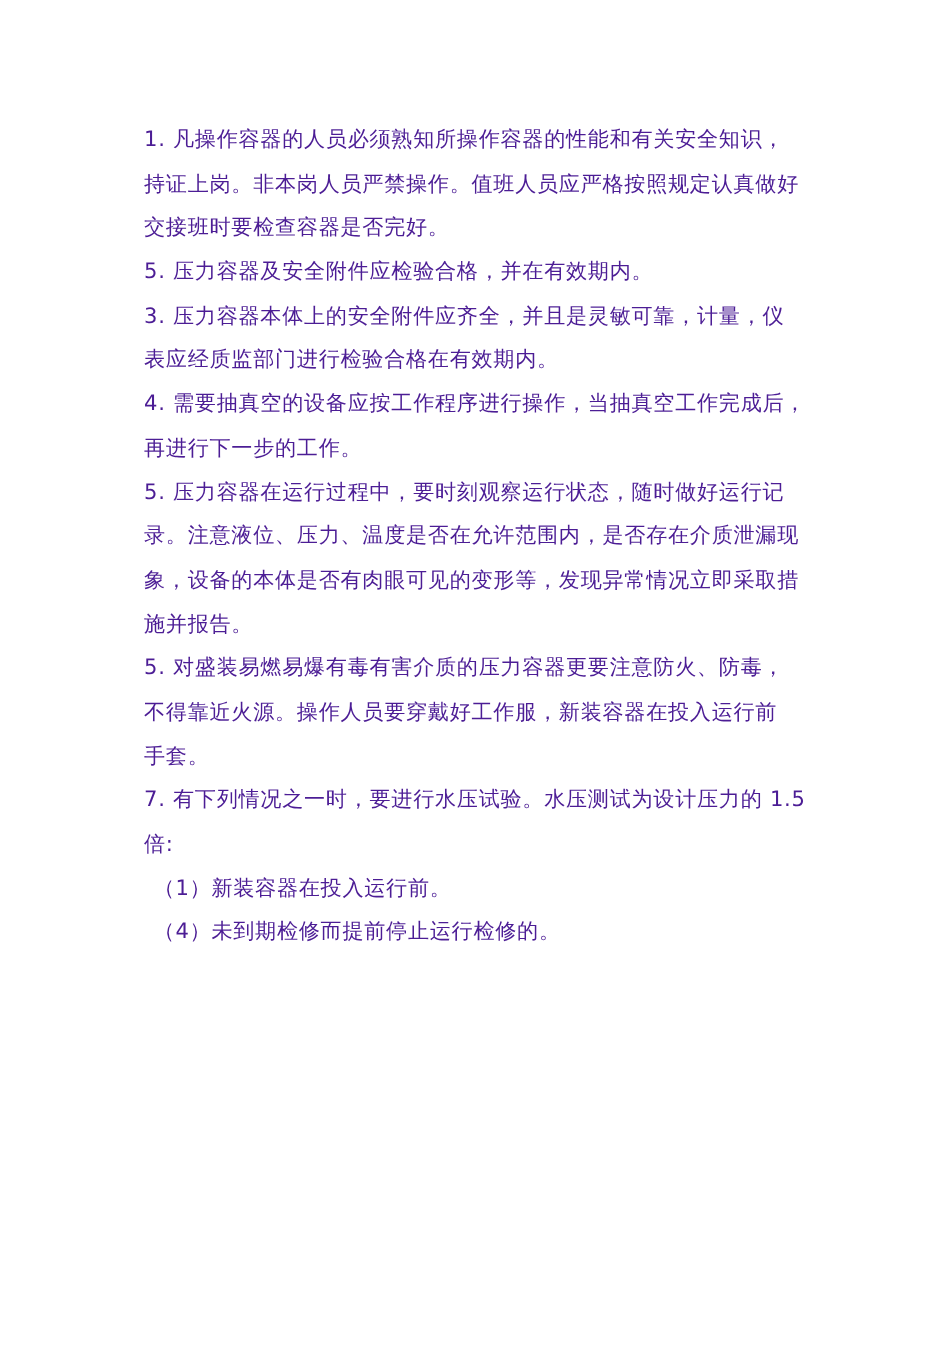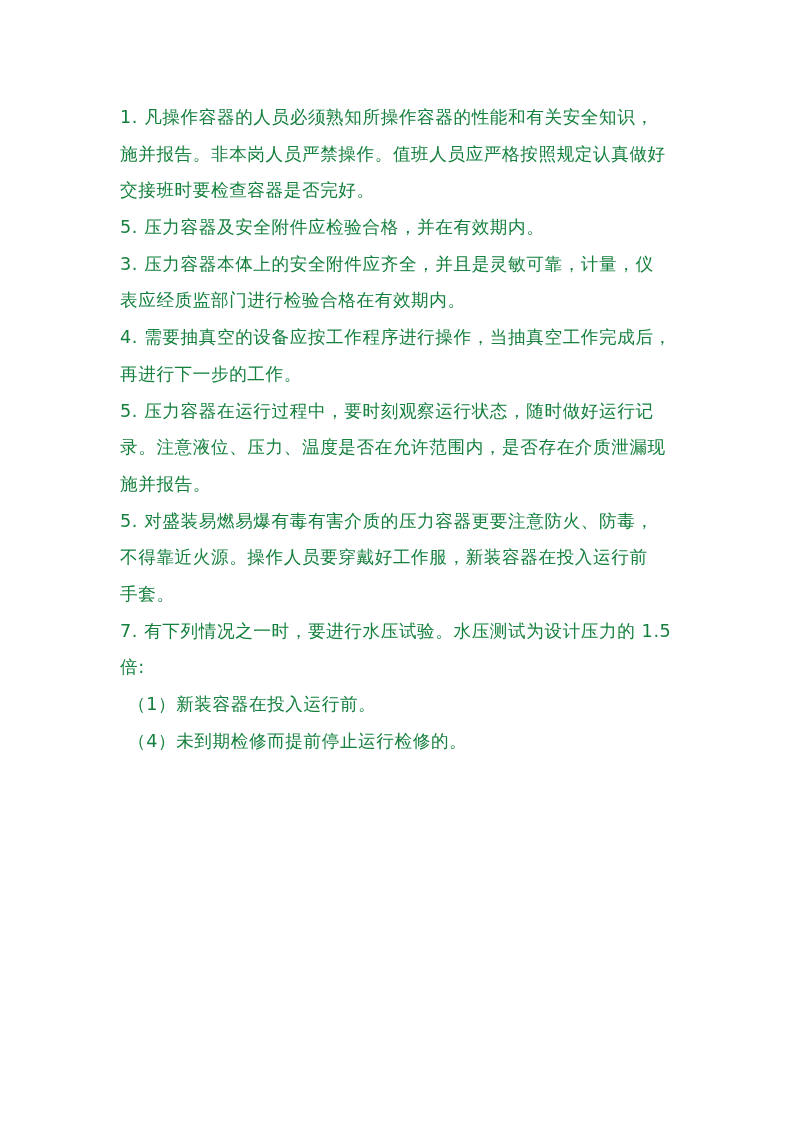--- a/index.html
+++ b/index.html
@@ -1,38 +1,39 @@
 <!DOCTYPE html>
 <html><head>
 <meta charset="utf-8">
 <style>
   html, body { margin: 0; padding: 0; background: #ffffff; }
   body { width: 793px; height: 1122px; position: relative; overflow: hidden; }
   .page {
     position: absolute; left: 120px; top: 99px; width: 570px;
     font-family: "DejaVu Sans", "Liberation Sans", sans-serif;
-    font-size: 17.6px; color: #15803d;
+    font-size: 17.6px; color: #4c1d95;
   }
   .line { height: 36.7px; line-height: 36.7px; white-space: nowrap; letter-spacing: 0.6px; }
   .sub { padding-left: 8px; }
 </style>
 </head>
 <body>
 
 <div class="page">
   <div class="line">1.  凡操作容器的人员必须熟知所操作容器的性能和有关安全知识，</div>
-  <div class="line">施并报告。非本岗人员严禁操作。值班人员应严格按照规定认真做好</div>
+  <div class="line">持证上岗。非本岗人员严禁操作。值班人员应严格按照规定认真做好</div>
   <div class="line">交接班时要检查容器是否完好。</div>
   <div class="line">5.  压力容器及安全附件应检验合格，并在有效期内。</div>
   <div class="line">3.  压力容器本体上的安全附件应齐全，并且是灵敏可靠，计量，仪</div>
   <div class="line">表应经质监部门进行检验合格在有效期内。</div>
   <div class="line">4.  需要抽真空的设备应按工作程序进行操作，当抽真空工作完成后，</div>
   <div class="line">再进行下一步的工作。</div>
   <div class="line">5.  压力容器在运行过程中，要时刻观察运行状态，随时做好运行记</div>
   <div class="line">录。注意液位、压力、温度是否在允许范围内，是否存在介质泄漏现</div>
+  <div class="line">象，设备的本体是否有肉眼可见的变形等，发现异常情况立即采取措</div>
   <div class="line">施并报告。</div>
   <div class="line">5.  对盛装易燃易爆有毒有害介质的压力容器更要注意防火、防毒，</div>
   <div class="line">不得靠近火源。操作人员要穿戴好工作服，新装容器在投入运行前</div>
   <div class="line">手套。</div>
   <div class="line">7.  有下列情况之一时，要进行水压试验。水压测试为设计压力的 1.5</div>
   <div class="line">倍:</div>
   <div class="line sub">（1）新装容器在投入运行前。</div>
   <div class="line sub">（4）未到期检修而提前停止运行检修的。</div>
 </div>
 

